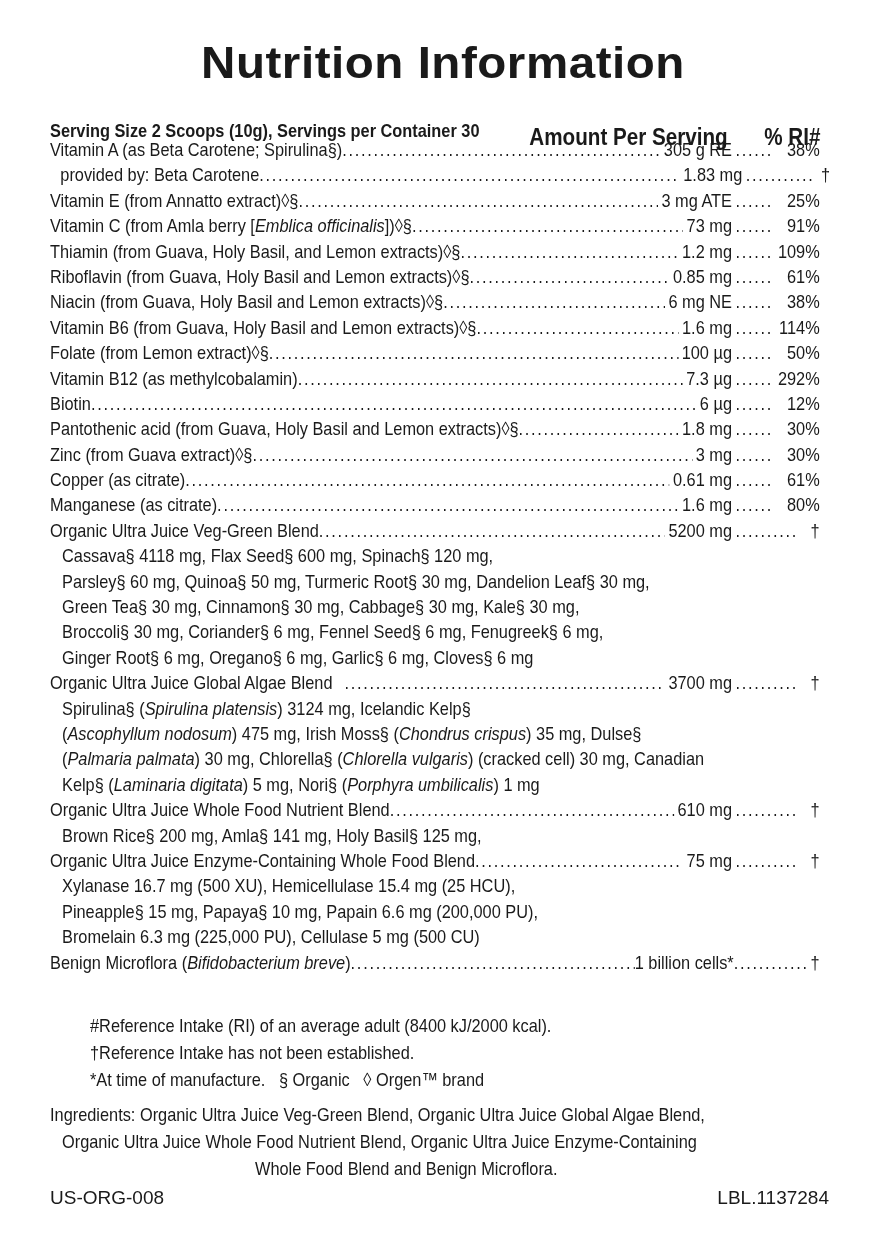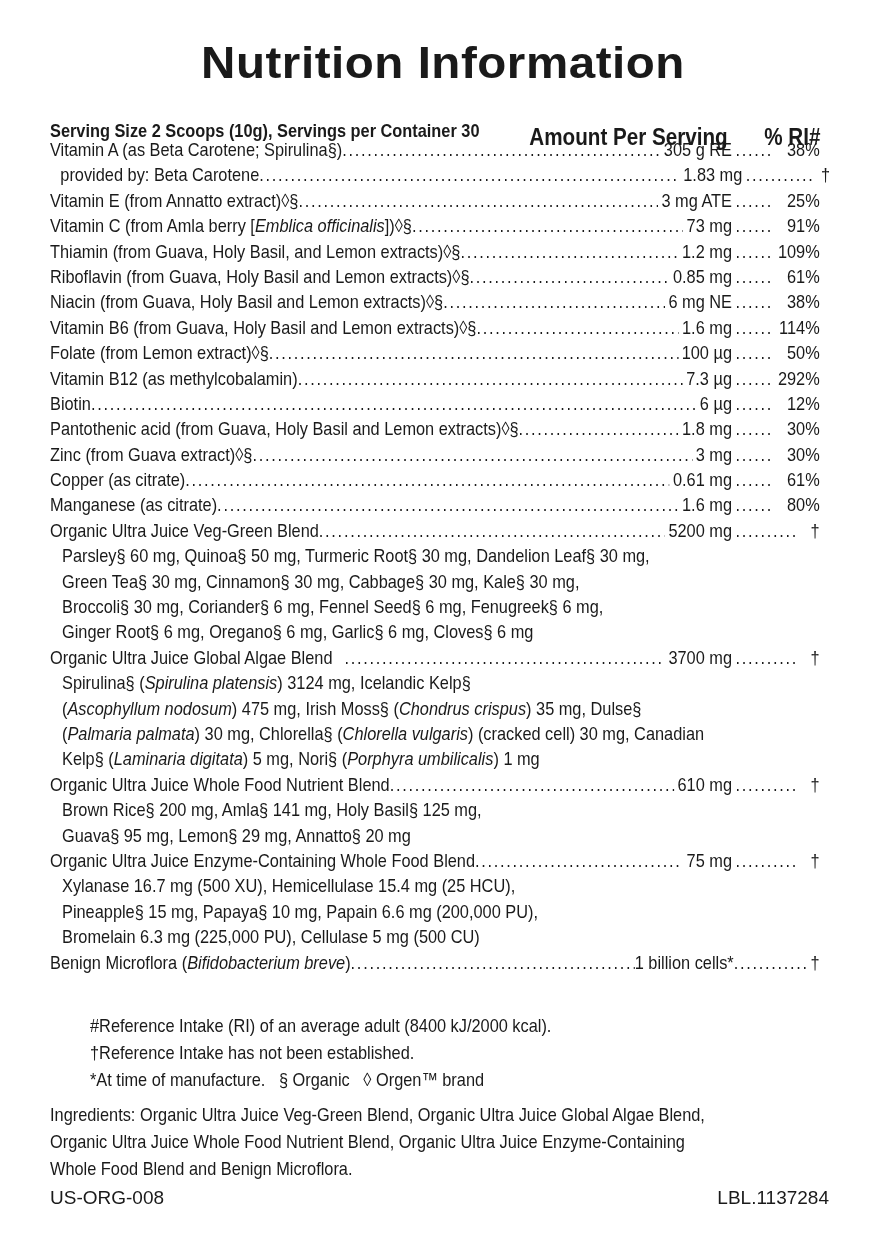--- a/index.html
+++ b/index.html
@@ -21,21 +21,21 @@
   .row .amt{flex:0 0 auto;text-align:right;padding-left:4px;}
   .row .dots2{flex:0 0 auto;width:44px;overflow:hidden;letter-spacing:2px;padding-left:4px;}
   .row .dots2::before{content:"...................";}
   .row .pct{flex:0 0 auto;width:54px;text-align:right;}
   .row.sub .inner{padding-left:12px;}
   .sub-line{position:relative;height:25.4px;font-size:19px;line-height:25px;white-space:nowrap;padding-left:12px;}
   .sub-line .cx{transform:scaleX(0.86);}
   i{font-style:italic;}
   .notes{position:absolute;left:50px;top:1012px;font-size:19px;line-height:27px;margin-left:40px;}
   .notes .cx{transform:scaleX(0.86);}
-  .ingr{position:absolute;left:50px;top:1101px;font-size:19px;line-height:27px;}
+  .ingr{position:absolute;left:50px;top:1101px;font-size:19px;line-height:27px;text-align:center;}
   .ingr .cx{transform:scaleX(0.86);}
   .code-left{position:absolute;left:50px;top:1187px;font-size:19px;}
   .code-right{position:absolute;right:56px;top:1187px;font-size:19px;}
 </style>
 </head>
 <body>
 
 <div class="title"><span>Nutrition Information</span></div>
 
 <div class="serving"><span class="cx">Serving Size 2 Scoops (10g), Servings per Container 30</span></div>
@@ -185,20 +185,21 @@
 
   <div class="row">
       <div class="inner">
         <span class="lbl">Organic Ultra Juice Veg-Green Blend</span>
         <span class="dots"></span>
         <span class="amt">5200 mg</span>
         <span class="dots2" style="width:72px"></span>
         <span class="pct" style="width:26px">†</span>
       </div>
     </div>
+  <div class="sub-line"><span class="cx">Cassava§ 4118 mg, Flax Seed§ 600 mg, Spinach§ 120 mg,</span></div>
   <div class="sub-line"><span class="cx">Parsley§ 60 mg, Quinoa§ 50 mg, Turmeric Root§ 30 mg, Dandelion Leaf§ 30 mg,</span></div>
   <div class="sub-line"><span class="cx">Green Tea§ 30 mg, Cinnamon§ 30 mg, Cabbage§ 30 mg, Kale§ 30 mg,</span></div>
   <div class="sub-line"><span class="cx">Broccoli§ 30 mg, Coriander§ 6 mg, Fennel Seed§ 6 mg, Fenugreek§ 6 mg,</span></div>
   <div class="sub-line"><span class="cx">Ginger Root§ 6 mg, Oregano§ 6 mg, Garlic§ 6 mg, Cloves§ 6 mg</span></div>
 
   <div class="row">
       <div class="inner">
         <span class="lbl">Organic Ultra Juice Global Algae Blend</span>
         <span class="dots" style="margin-left:14px"></span>
         <span class="amt">3700 mg</span>
@@ -214,21 +215,20 @@
   <div class="row">
       <div class="inner">
         <span class="lbl">Organic Ultra Juice Whole Food Nutrient Blend</span>
         <span class="dots"></span>
         <span class="amt">610 mg</span>
         <span class="dots2" style="width:72px"></span>
         <span class="pct" style="width:26px">†</span>
       </div>
     </div>
   <div class="sub-line"><span class="cx">Brown Rice§ 200 mg, Amla§ 141 mg, Holy Basil§ 125 mg,</span></div>
-  <div class="sub-line"><span class="cx">Guava§ 95 mg, Lemon§ 29 mg, Annatto§ 20 mg</span></div>
 
   <div class="row">
       <div class="inner">
         <span class="lbl">Organic Ultra Juice Enzyme-Containing Whole Food Blend</span>
         <span class="dots"></span>
         <span class="amt">75 mg</span>
         <span class="dots2" style="width:72px"></span>
         <span class="pct" style="width:26px">†</span>
       </div>
     </div>

